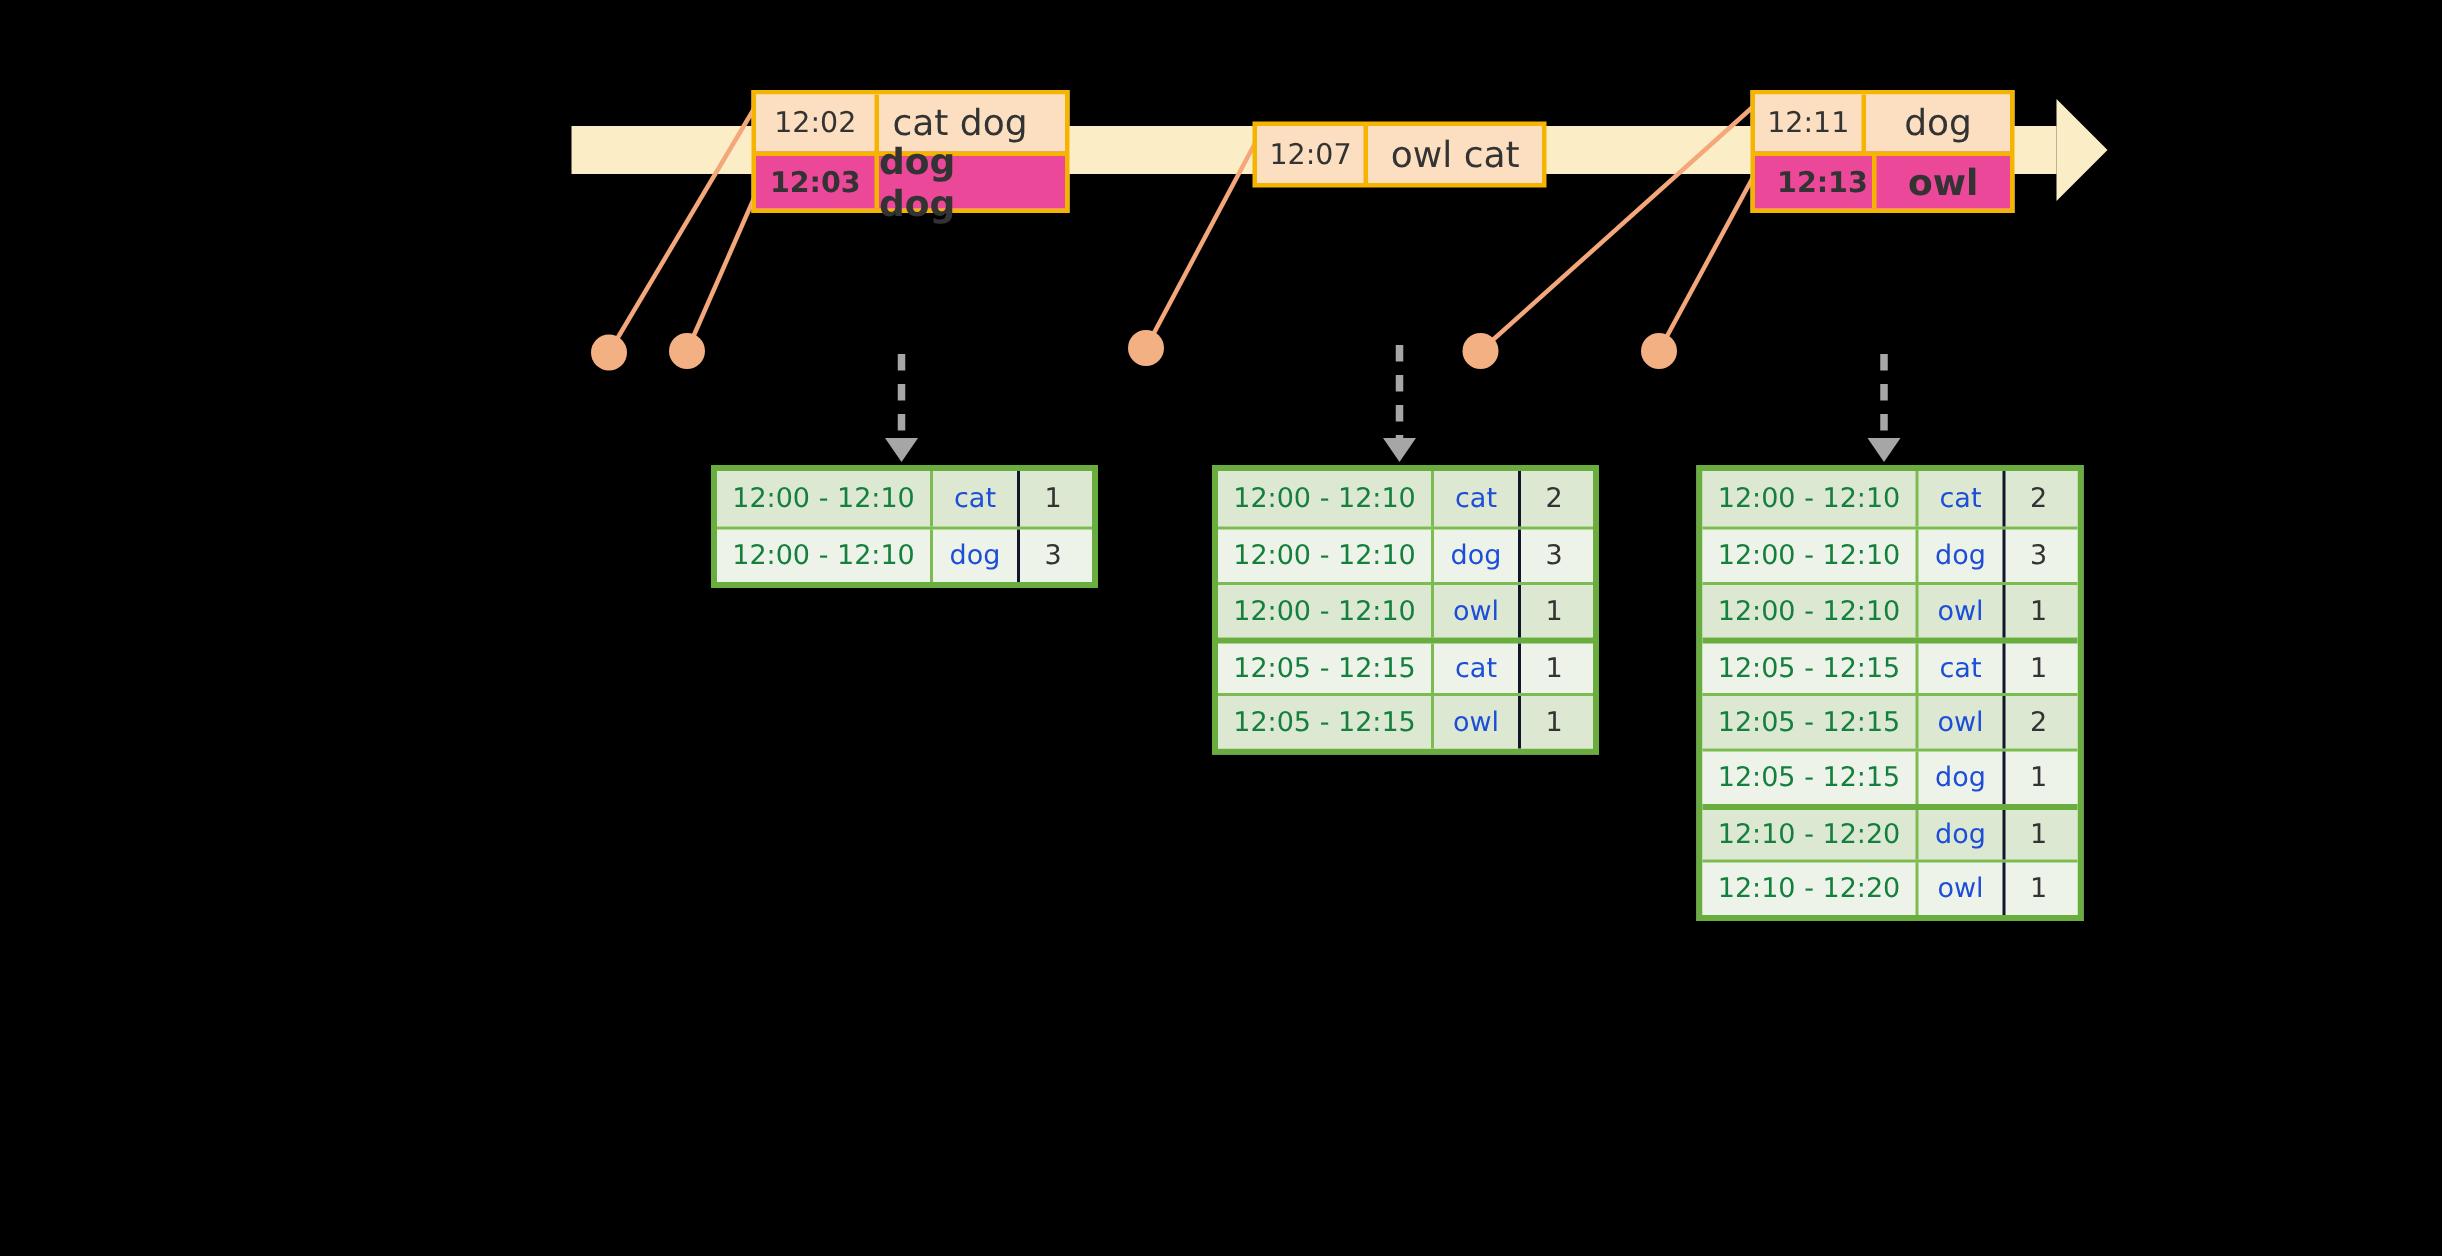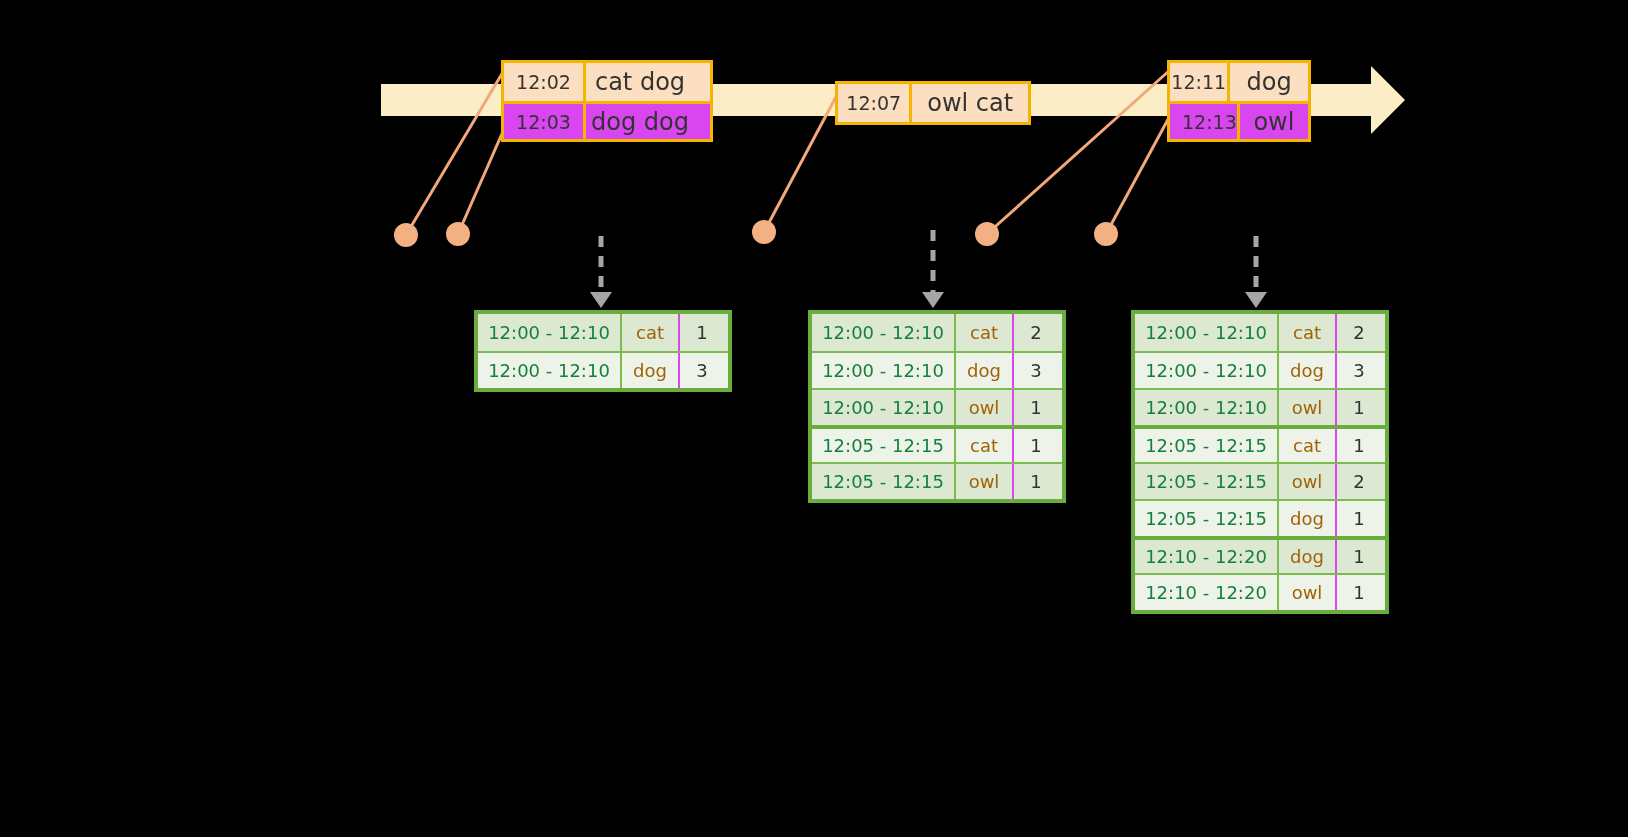--- a/index.html
+++ b/index.html
@@ -10,41 +10,41 @@
   }
   #stage{position:absolute;left:0;top:0;width:1628px;height:837px;}
   svg.layer{position:absolute;left:0;top:0;width:1628px;height:837px;pointer-events:none;}
 
   
   .evt-group{position:absolute;border:3px solid #f5b400;background:#fdecd2;
              box-sizing:border-box;z-index:5;}
   .evt-row{display:flex;height:38px;box-sizing:border-box;}
   .evt-row + .evt-row{border-top:3px solid #f5b400;}
   .evt-row.odd{background:#fbdfc0;}
-  .evt-row.even{background:#d946ef;}
+  .evt-row.even{background:#ec4899;font-weight:bold;}
   .evt-time{display:flex;align-items:center;justify-content:center;
             box-sizing:border-box;border-right:3px solid #f5b400;
             font-size:19px;color:#333;}
   .evt-words{display:flex;align-items:center;justify-content:center;
              box-sizing:border-box;font-size:24px;color:#333;}
 
   
   .gtable{position:absolute;border:4px solid #6aad3f;box-sizing:border-box;
           background:#eaf1e3;z-index:4;}
   .grow{display:flex;height:37px;box-sizing:border-box;}
   .grow.shade{background:#dde8d2;}
   .grow.plain{background:#eef3e9;}
   .grow + .grow{border-top:2px solid #7cbb4f;}
   .grow.sep{border-top:4px solid #6aad3f;}
   .gwin{display:flex;align-items:center;justify-content:center;
         border-right:2px solid #7cbb4f;box-sizing:border-box;
         font-size:18px;color:#15803d;}
   .gkey{display:flex;align-items:center;justify-content:center;
-        border-right:2px solid #d946ef;box-sizing:border-box;
-        font-size:18px;color:#a16207;}
+        border-right:2px solid #0f172a;box-sizing:border-box;
+        font-size:18px;color:#1d4ed8;}
   .gval{display:flex;align-items:center;justify-content:center;
         box-sizing:border-box;font-size:18px;color:#333;}
 </style>
 </head>
 <body>
 
 <div id="stage">
 
   <svg class="layer" viewBox="0 0 1628 837" xmlns="http://www.w3.org/2000/svg">
     <g id="timeline-bar-group">
@@ -91,21 +91,21 @@
           <div class="evt-time" style="width: 82px;">12:03</div>
           <div class="evt-words" style="width: 108px;">dog dog</div>
         </div>
       </div>
       <div class="evt-group" style="left: 835px; top: 81px; width: 196px;">
         <div class="evt-row odd">
           <div class="evt-time" style="width: 82px;">12:07</div>
           <div class="evt-words" style="width: 128px;">owl cat</div>
         </div>
       </div>
-      <div class="evt-group" style="left: 1167px; top: 60px; width: 144px;">
+      <div class="evt-group" style="left: 1167px; top: 60px; width: 176px;">
         <div class="evt-row odd">
           <div class="evt-time" style="width: 74px;">12:11</div>
           <div class="evt-words" style="width: 96px;">dog</div>
         </div>
         <div class="evt-row even">
           <div class="evt-time" style="width: 74px; margin-left: 12px;">12:13</div>
           <div class="evt-words" style="width: 96px;">owl</div>
         </div>
       </div>
     </div>

